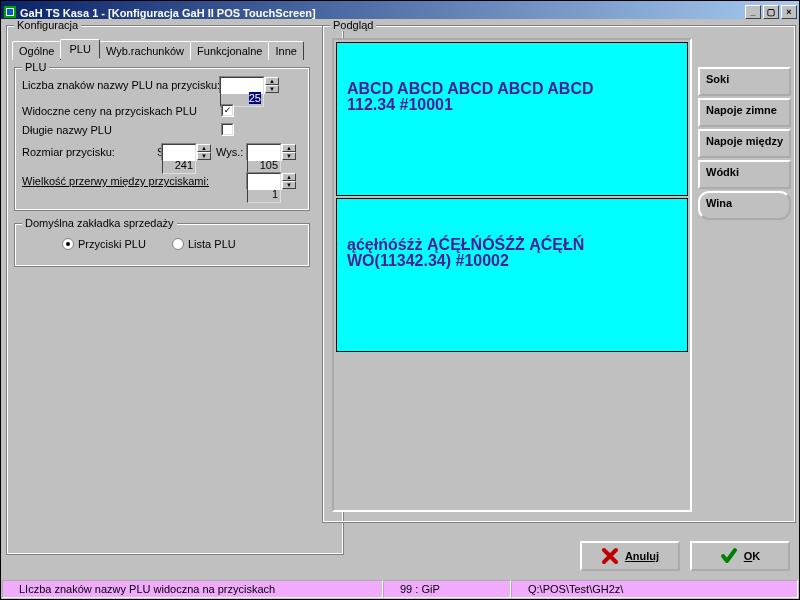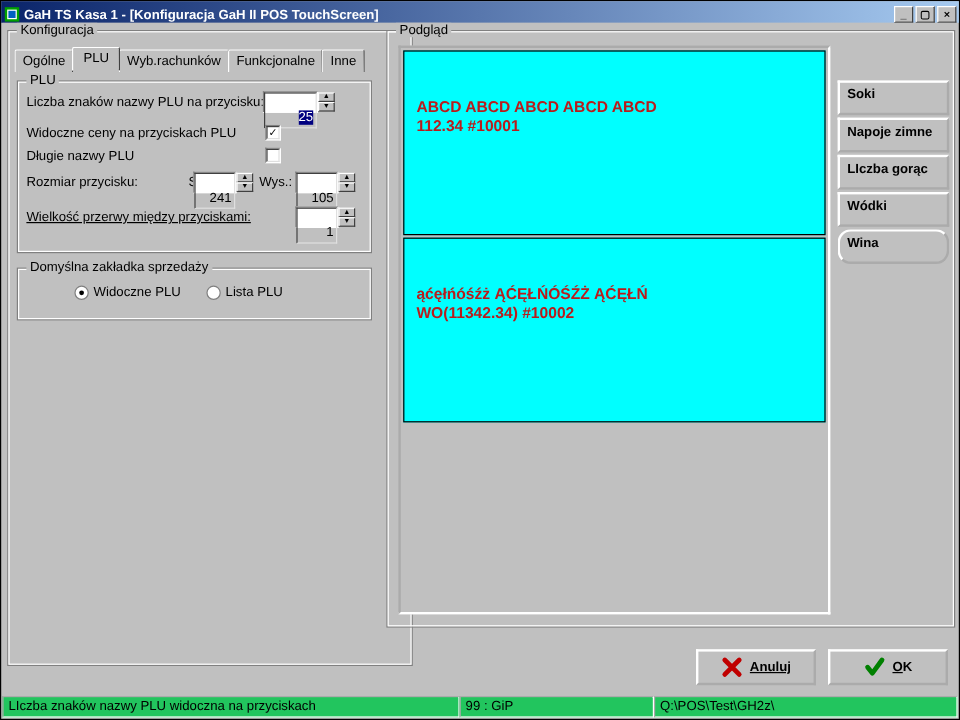--- a/index.html
+++ b/index.html
@@ -21,27 +21,27 @@
   .lbl { position:absolute; font-size:11px; }
   .sunken-input { position:absolute; background:#fff; border:1px solid #808080; border-right-color:#fff; border-bottom-color:#fff; }
   .sunken-input .si-inner { border:1px solid #404040; border-right-color:#dfdfdf; border-bottom-color:#dfdfdf; height:100%; padding:14px 2px; text-align:right; font-size:11px;}
   .spin { position:absolute; width:14px; }
   .spin .sb { width:14px; height:8px; background:#c0c0c0; border:1px solid #fff; border-right-color:#404040; border-bottom-color:#404040; font-size:6px; text-align:center; line-height:6px;}
   .checkbox { position:absolute; width:13px; height:13px; background:#fff; border:1px solid #808080; border-right-color:#fff; border-bottom-color:#fff;}
   .checkbox .cb-inner { border:1px solid #404040; border-right-color:#dfdfdf; border-bottom-color:#dfdfdf; height:100%; font-size:9px; line-height:9px; text-align:center; font-family:Arial;}
   .radio { position:absolute; display:flex; align-items:center; font-size:11px;}
   .radio .rb { width:12px; height:12px; border-radius:50%; border:1px solid #808080; background:#fff; margin-right:4px; display:flex; align-items:center; justify-content:center;}
   .radio .rb.checked::after { content:""; width:4px; height:4px; background:#000; border-radius:50%;}
-  .prev-tile { position:absolute; background:#00ffff; border:1px solid #000; padding:38px 10px 0 10px; font-size:13px; font-weight:bold; color:#b91c1c;}
+  .prev-tile { position:absolute; background:#00ffff; border:1px solid #000; padding:38px 10px 0 10px; font-size:16px; font-weight:bold; color:#4c1d95;}
   .prev-tile div { line-height:16px; }
   .sidebtn { position:absolute; right:3px; background:#c0c0c0; border:2px outset #fff; height:29px; width:93px; padding:4px 6px; text-align:left; font-size:11px; font-weight:bold; white-space:nowrap; overflow:hidden;}
   .btn3d { position:absolute; background:#c0c0c0; border:2px outset #fff; font-size:11px; font-weight:bold; display:flex; align-items:center; justify-content:center; }
   .btn-ic { width:18px; height:18px; margin-right:6px; display:inline-block; }
   .statusbar { position:absolute; left:1px; right:1px; bottom:1px; height:18px; display:flex; }
-  .status-cell { border:1px inset #fff; padding:2px 4px; font-size:11px; background:#22c55e;}
+  .status-cell { border:1px inset #fff; padding:2px 16px; font-size:11px; background:#f0abfc;}
   .highlight { background:#000080; color:#fff; }
 </style>
 </head>
 <body>
 
 <div class="app">
 
   <div class="titlebar">
     <span class="tb-icon">
       <svg width="14" height="14">
@@ -122,21 +122,21 @@
                 <div class="sb">▼</div>
               </div>
           </div>
         </div>
 
         <div class="groupbox" style="top:196px; left:6px; width:296px; height:44px;">
           <div class="gb-inner">
             <span class="gb-label">Domyślna zakładka sprzedaży</span>
             <div class="radio" style="top:13px; left:46px;">
               <span class="rb checked"></span>
-                <span>Widoczne PLU</span>
+                <span>Przyciski PLU</span>
             </div>
             <div class="radio" style="top:13px; left:156px;">
               <span class="rb"></span>
                 <span>Lista PLU</span>
             </div>
           </div>
         </div>
 
       </div>
     </div>
@@ -151,21 +151,21 @@
             <div>112.34 #10001</div>
           </div>
           <div class="prev-tile" style="top:158px; left:2px; width:352px; height:154px;">
             <div>ąćęłńóśźż ĄĆĘŁŃÓŚŹŻ ĄĆĘŁŃ</div>
             <div>WO(11342.34) #10002</div>
           </div>
         </div>
 
         <div class="sidebtn" style="top:40px;">Soki</div>
         <div class="sidebtn" style="top:71px;">Napoje zimne</div>
-        <div class="sidebtn" style="top:102px;">LIczba gorąc</div>
+        <div class="sidebtn" style="top:102px;">Napoje między</div>
         <div class="sidebtn" style="top:133px;">Wódki</div>
         <div class="sidebtn" style="top:164px;border-radius:11px;">Wina</div>
       </div>
     </div>
 
     <div class="btn3d" style="bottom:8px; right:118px; width:100px; height:30px;">
       <span class="btn-ic">
         <svg width="18" height="18">
             <path d="M3 3 L15 15 M15 3 L3 15" stroke="#c00000" stroke-width="4" stroke-linecap="round"></path>
           </svg>
@@ -178,17 +178,17 @@
             <path d="M3 9 L7 14 L15 3" stroke="#008000" stroke-width="4" fill="none" stroke-linecap="round" stroke-linejoin="round"></path>
           </svg>
       </span>
       <span><span style="text-decoration:underline">O</span>K</span>
     </div>
 
   </div>
 
   <div class="statusbar">
     <div class="status-cell" style="width:381px;">LIczba znaków nazwy PLU widoczna na przyciskach</div>
-    <div class="status-cell" style="width:162px;">99 : GiP</div>
+    <div class="status-cell" style="width:128px;">99 : GiP</div>
     <div class="status-cell" style="flex:1;">Q:\POS\Test\GH2z\</div>
   </div>
 
 </div>
 
 </body></html>

